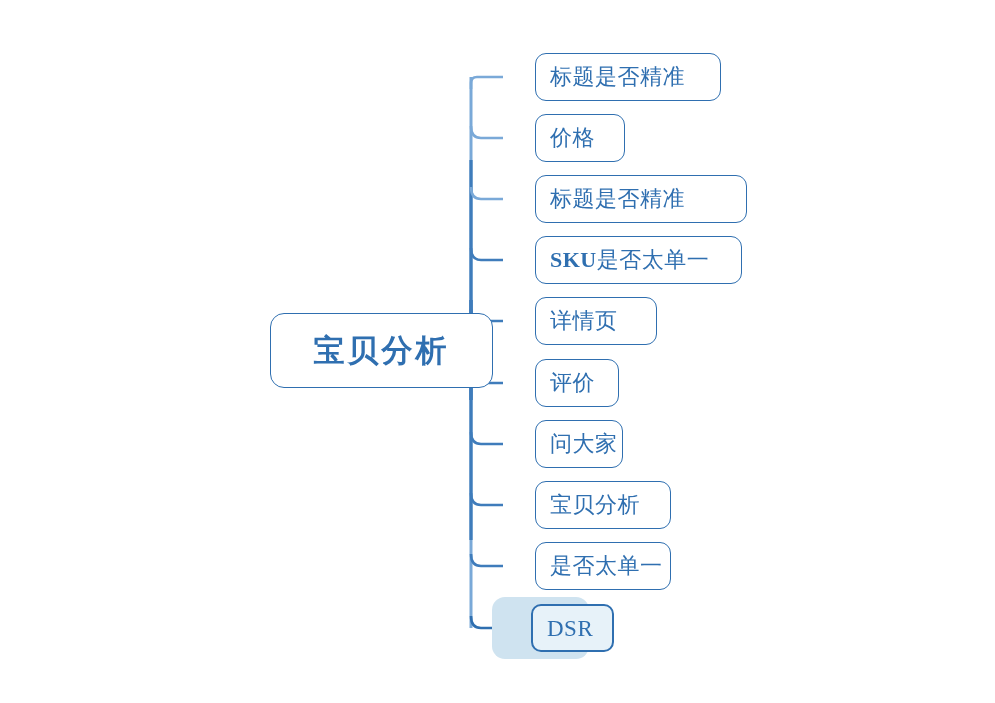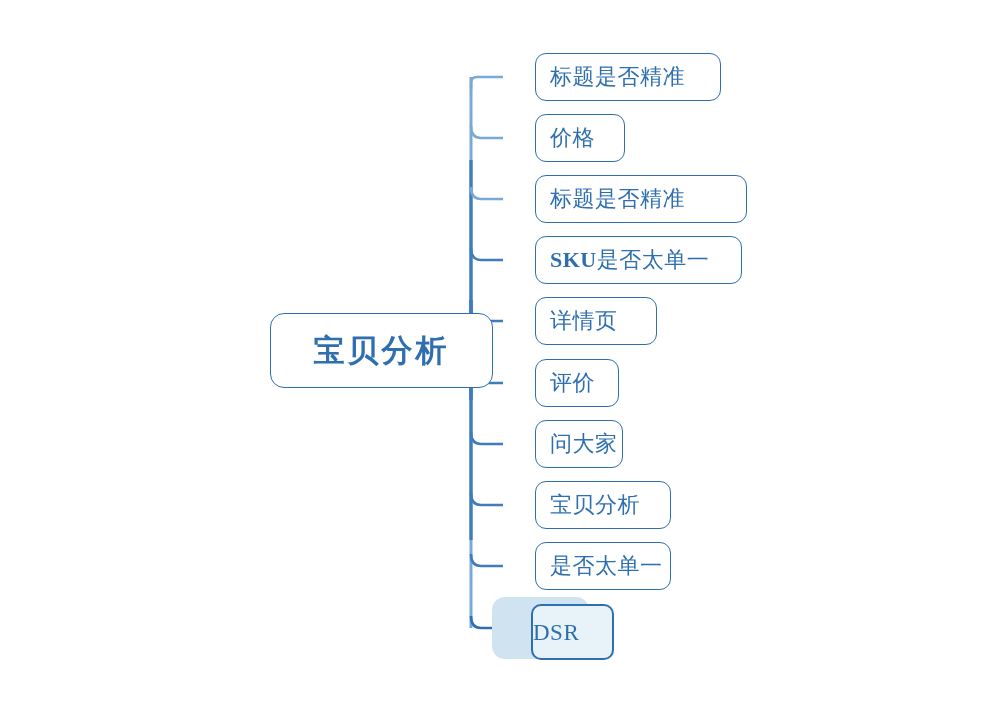--- a/index.html
+++ b/index.html
@@ -97,24 +97,25 @@
     top: 597px;
     width: 97px;
     height: 62px;
     background: #cfe3f0;
     border-radius: 13px;
   }
   .node.selected {
     left: 499px;
     top: 604px;
     width: 83px;
-    height: 56px;
+    height: 48px;
     background: #e7f2f9;
     border: 2.2px solid #2f6fb0;
     border-radius: 10px;
+    padding-left: 14px;
     text-align: right;
   }
   .node.selected .node-label {
     font-family: "Liberation Serif", "DejaVu Serif", serif;
     font-size: 23px;
     font-weight: 400;
     letter-spacing: 0.5px;
   }
 </style>
 </head>

